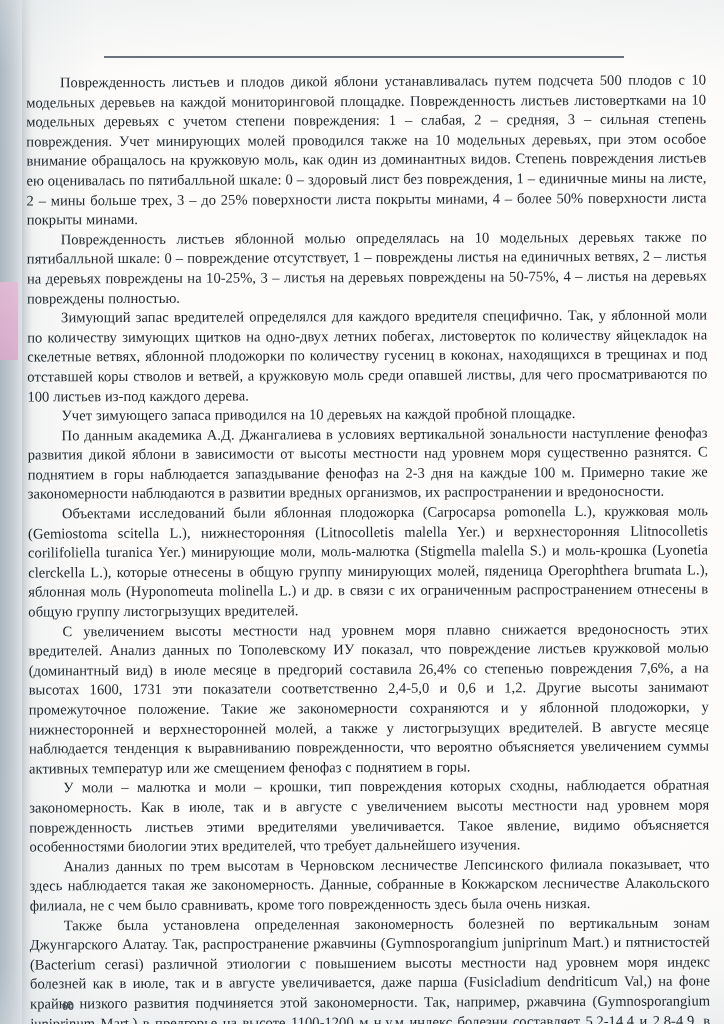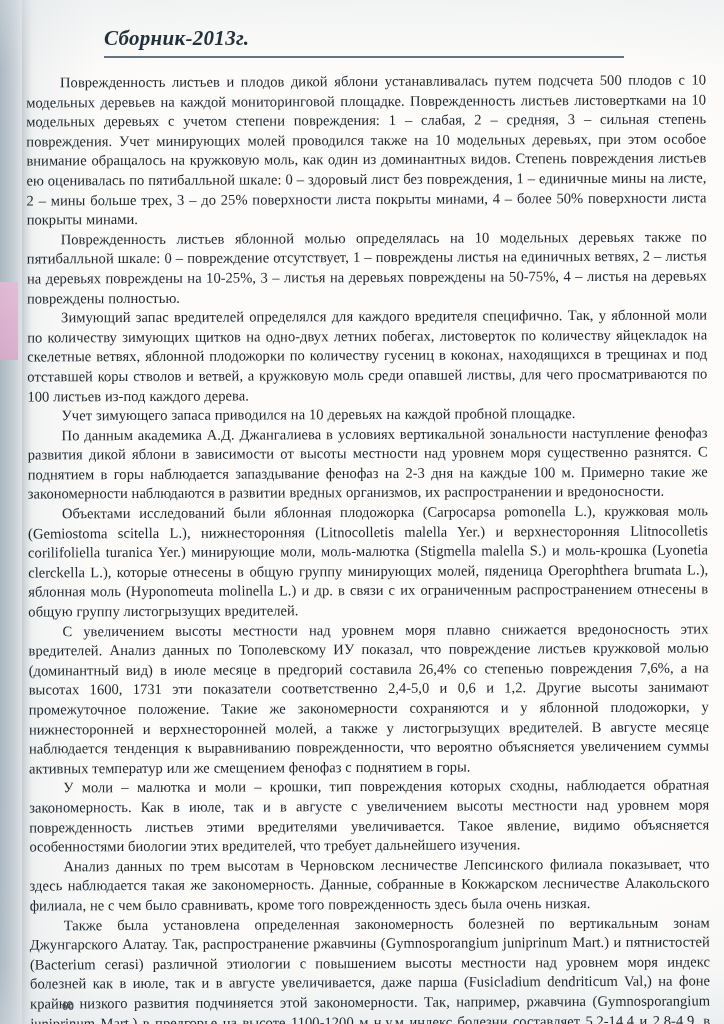--- a/index.html
+++ b/index.html
@@ -122,23 +122,20 @@
 </style>
 </head>
 <body>
 
 <div class="page">
 
   <div class="edge-left"></div>
   <div class="edge-strip"></div>
   <div class="sticker"></div>
 
-  <div class="header">
-    <div class="header-title">Сборник-2013г.</div>
-  </div>
   <div class="header-rule"></div>
 
   <div class="content skewer">
     <p class="para">Поврежденность листьев и плодов дикой яблони устанавливалась путем подсчета 500 плодов с 10 модельных деревьев на каждой мониторинговой площадке. Поврежденность листьев листовертками на 10 модельных деревьях с учетом степени повреждения: 1 – слабая, 2 – средняя, 3 – сильная степень повреждения. Учет минирующих молей проводился также на 10 модельных деревьях, при этом особое внимание обращалось на кружковую моль, как один из доминантных видов. Степень повреждения листьев ею оценивалась по пятибалльной шкале: 0 – здоровый лист без повреждения, 1 – единичные мины на листе, 2 – мины больше трех, 3 – до 25% поверхности листа покрыты минами, 4 – более 50% поверхности листа покрыты минами.</p>
     <p class="para">Поврежденность листьев яблонной молью определялась на 10 модельных деревьях также по пятибалльной шкале: 0 – повреждение отсутствует, 1 – повреждены листья на единичных ветвях, 2 – листья на деревьях повреждены на 10-25%, 3 – листья на деревьях повреждены на 50-75%, 4 – листья на деревьях повреждены полностью.</p>
     <p class="para">Зимующий запас вредителей определялся для каждого вредителя специфично. Так, у яблонной моли по количеству зимующих щитков на одно-двух летних побегах, листоверток по количеству яйцекладок на скелетные ветвях, яблонной плодожорки по количеству гусениц в коконах, находящихся в трещинах и под отставшей коры стволов и ветвей, а кружковую моль среди опавшей листвы, для чего просматриваются по 100 листьев из-под каждого дерева.</p>
     <p class="para">Учет зимующего запаса приводился на 10 деревьях на каждой пробной площадке.</p>
     <p class="para">По данным академика А.Д. Джангалиева в условиях вертикальной зональности наступление фенофаз развития дикой яблони в зависимости от высоты местности над уровнем моря существенно разнятся. С поднятием в горы наблюдается запаздывание фенофаз на 2-3 дня на каждые 100 м. Примерно такие же закономерности наблюдаются в развитии вредных организмов, их распространении и вредоносности.</p>
     <p class="para">Объектами исследований были яблонная плодожорка (Carpocapsa pomonella L.), кружковая моль (Gemiostoma scitella L.), нижнесторонняя (Litnocolletis malella Yer.) и верхнесторонняя Llitnocolletis corilifoliella turanica Yer.) минирующие моли, моль-малютка (Stigmella malella S.) и моль-крошка (Lyonetia clerckella L.), которые отнесены в общую группу минирующих молей, пяденица Operophthera brumata L.), яблонная моль (Hyponomeuta molinella L.) и др. в связи с их ограниченным распространением отнесены в общую группу листогрызущих вредителей.</p>
     <p class="para">С увеличением высоты местности над уровнем моря плавно снижается вредоносность этих вредителей. Анализ данных по Тополевскому ИУ показал, что повреждение листьев кружковой молью (доминантный вид) в июле месяце в предгорий составила 26,4% со степенью повреждения 7,6%, а на высотах 1600, 1731 эти показатели соответственно 2,4-5,0 и 0,6 и 1,2. Другие высоты занимают промежуточное положение. Такие же закономерности сохраняются и у яблонной плодожорки, у нижнесторонней и верхнесторонней молей, а также у листогрызущих вредителей. В августе месяце наблюдается тенденция к выравниванию поврежденности, что вероятно объясняется увеличением суммы активных температур или же смещением фенофаз с поднятием в горы.</p>

